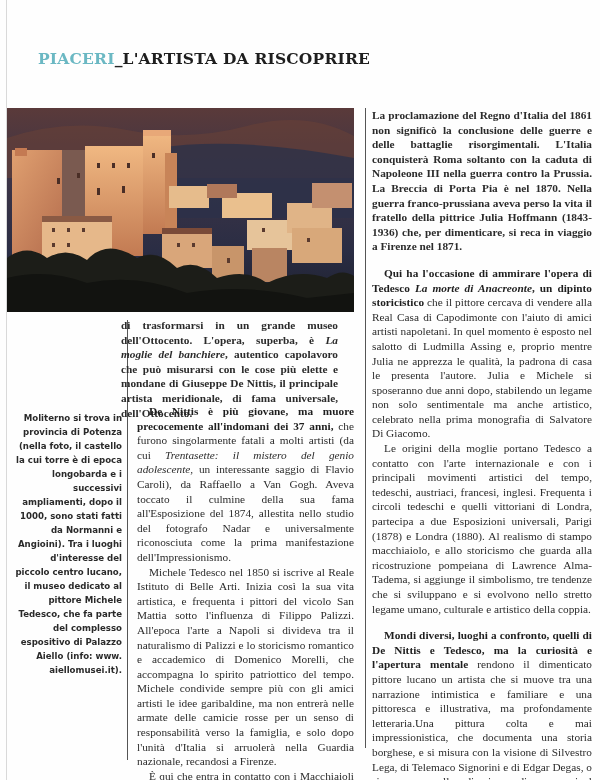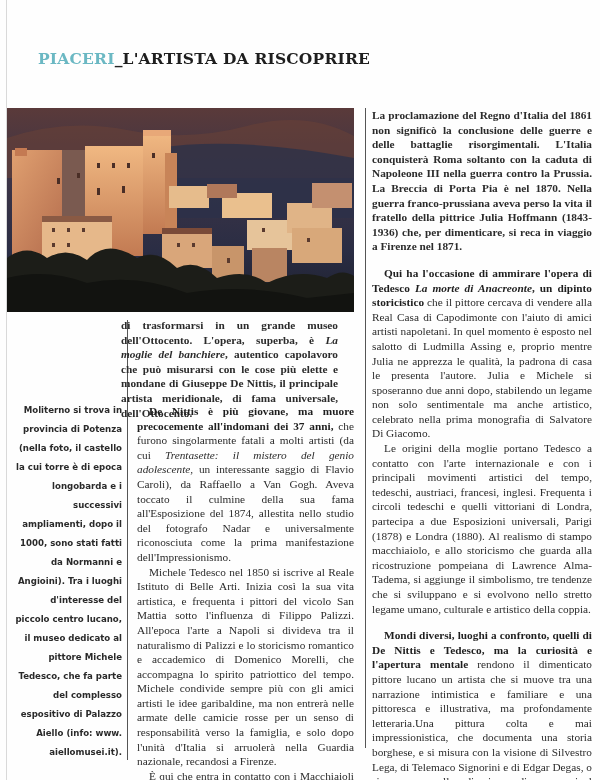--- a/index.html
+++ b/index.html
@@ -12,21 +12,21 @@
   .header .section { color: #6bb8c3; }
   .header .sep { color: #222; }
   .header .title { color: #1e1e1e; }
 
   .photo { position: absolute; left: 7px; top: 108px; width: 347px; height: 204px; overflow: hidden; background: #2a2430; }
   .photo svg { display: block; }
 
   .rule-mid { position: absolute; left: 365px; top: 108px; width: 1px; height: 640px; background: #555; }
   .rule-left { position: absolute; left: 127px; top: 320px; width: 1px; height: 440px; background: #555; }
 
-  .caption { position: absolute; left: 14px; top: 401px; width: 108px; text-align: right; font-family: "DejaVu Sans", sans-serif; font-weight: bold; font-size: 8.6px; line-height: 19px; color: #2a2a2a; }
+  .caption { position: absolute; left: 14px; top: 411px; width: 108px; text-align: right; font-family: "DejaVu Sans", sans-serif; font-weight: bold; font-size: 8.6px; line-height: 14px; color: #2a2a2a; }
 
   .col { position: absolute; font-size: 11.3px; line-height: 14.6px; text-align: justify; hyphens: manual; color: #2b2b2b; }
   .col p { margin: 0; text-indent: 12px; }
   .col p.noindent { text-indent: 0; font-weight: bold; }
   .col p.gap { margin-top: 12px; }
   .col b { font-weight: bold; color: #1e1e1e; }
   .col i { font-style: italic; margin-top: 29px; }
 
   .col-a { left: 121px; top: 318px; width: 217px; }
   .col-b { left: 137px; top: 404px; width: 217px; }

